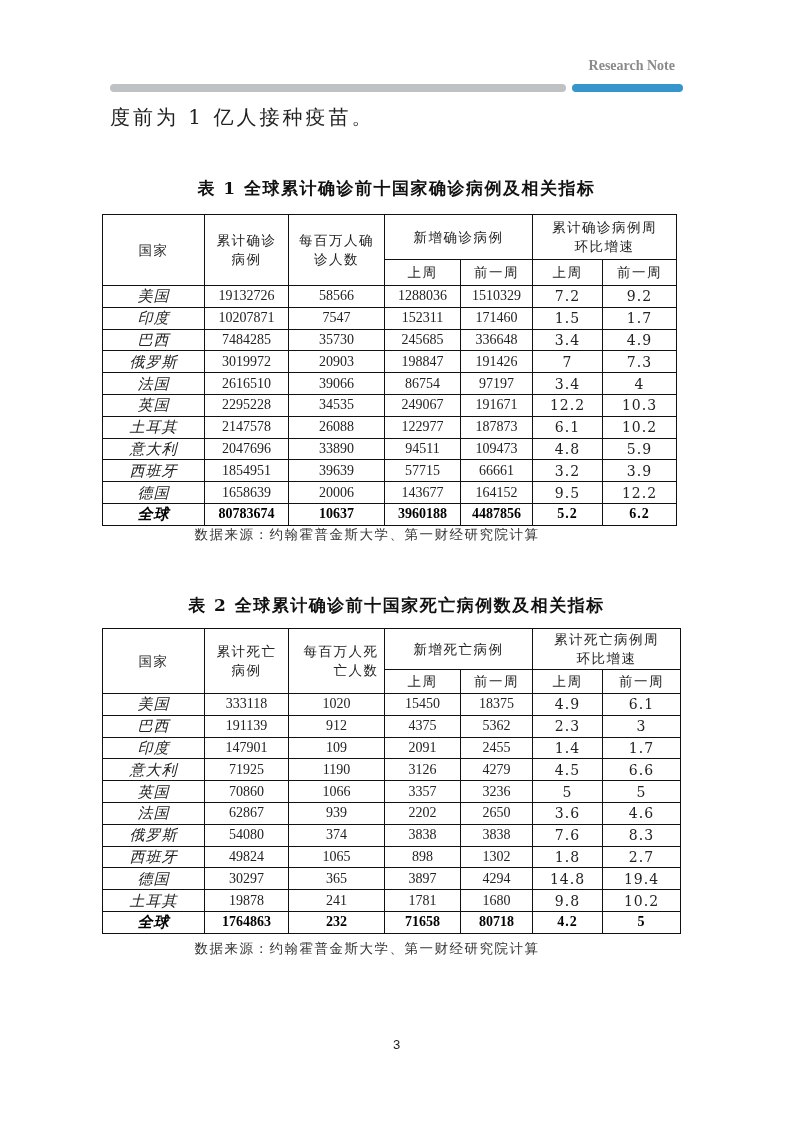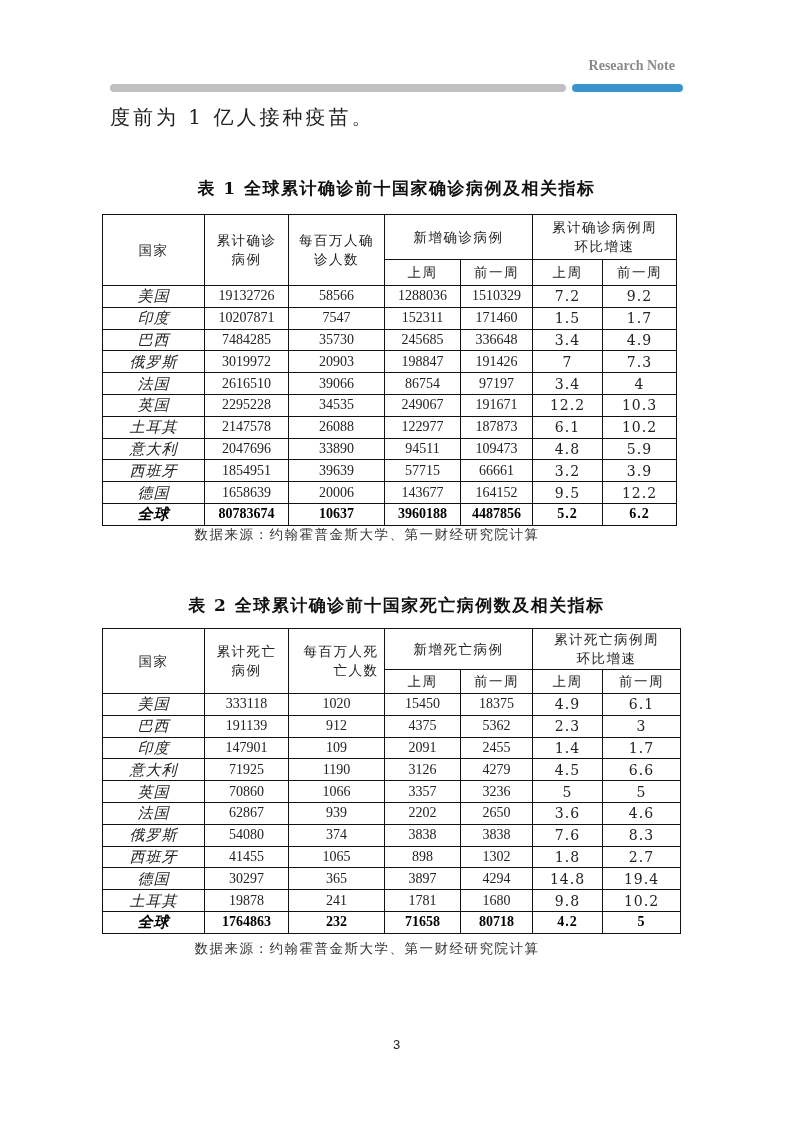--- a/index.html
+++ b/index.html
@@ -260,21 +260,21 @@
         <td class="cn">俄罗斯</td>
         <td>54080</td>
         <td>374</td>
         <td>3838</td>
         <td>3838</td>
         <td class="pct">7.6</td>
         <td class="pct">8.3</td>
       </tr>
       <tr>
         <td class="cn">西班牙</td>
-        <td>41455</td>
+        <td>49824</td>
         <td>1065</td>
         <td>898</td>
         <td>1302</td>
         <td class="pct">1.8</td>
         <td class="pct">2.7</td>
       </tr>
       <tr>
         <td class="cn">德国</td>
         <td>30297</td>
         <td>365</td>

